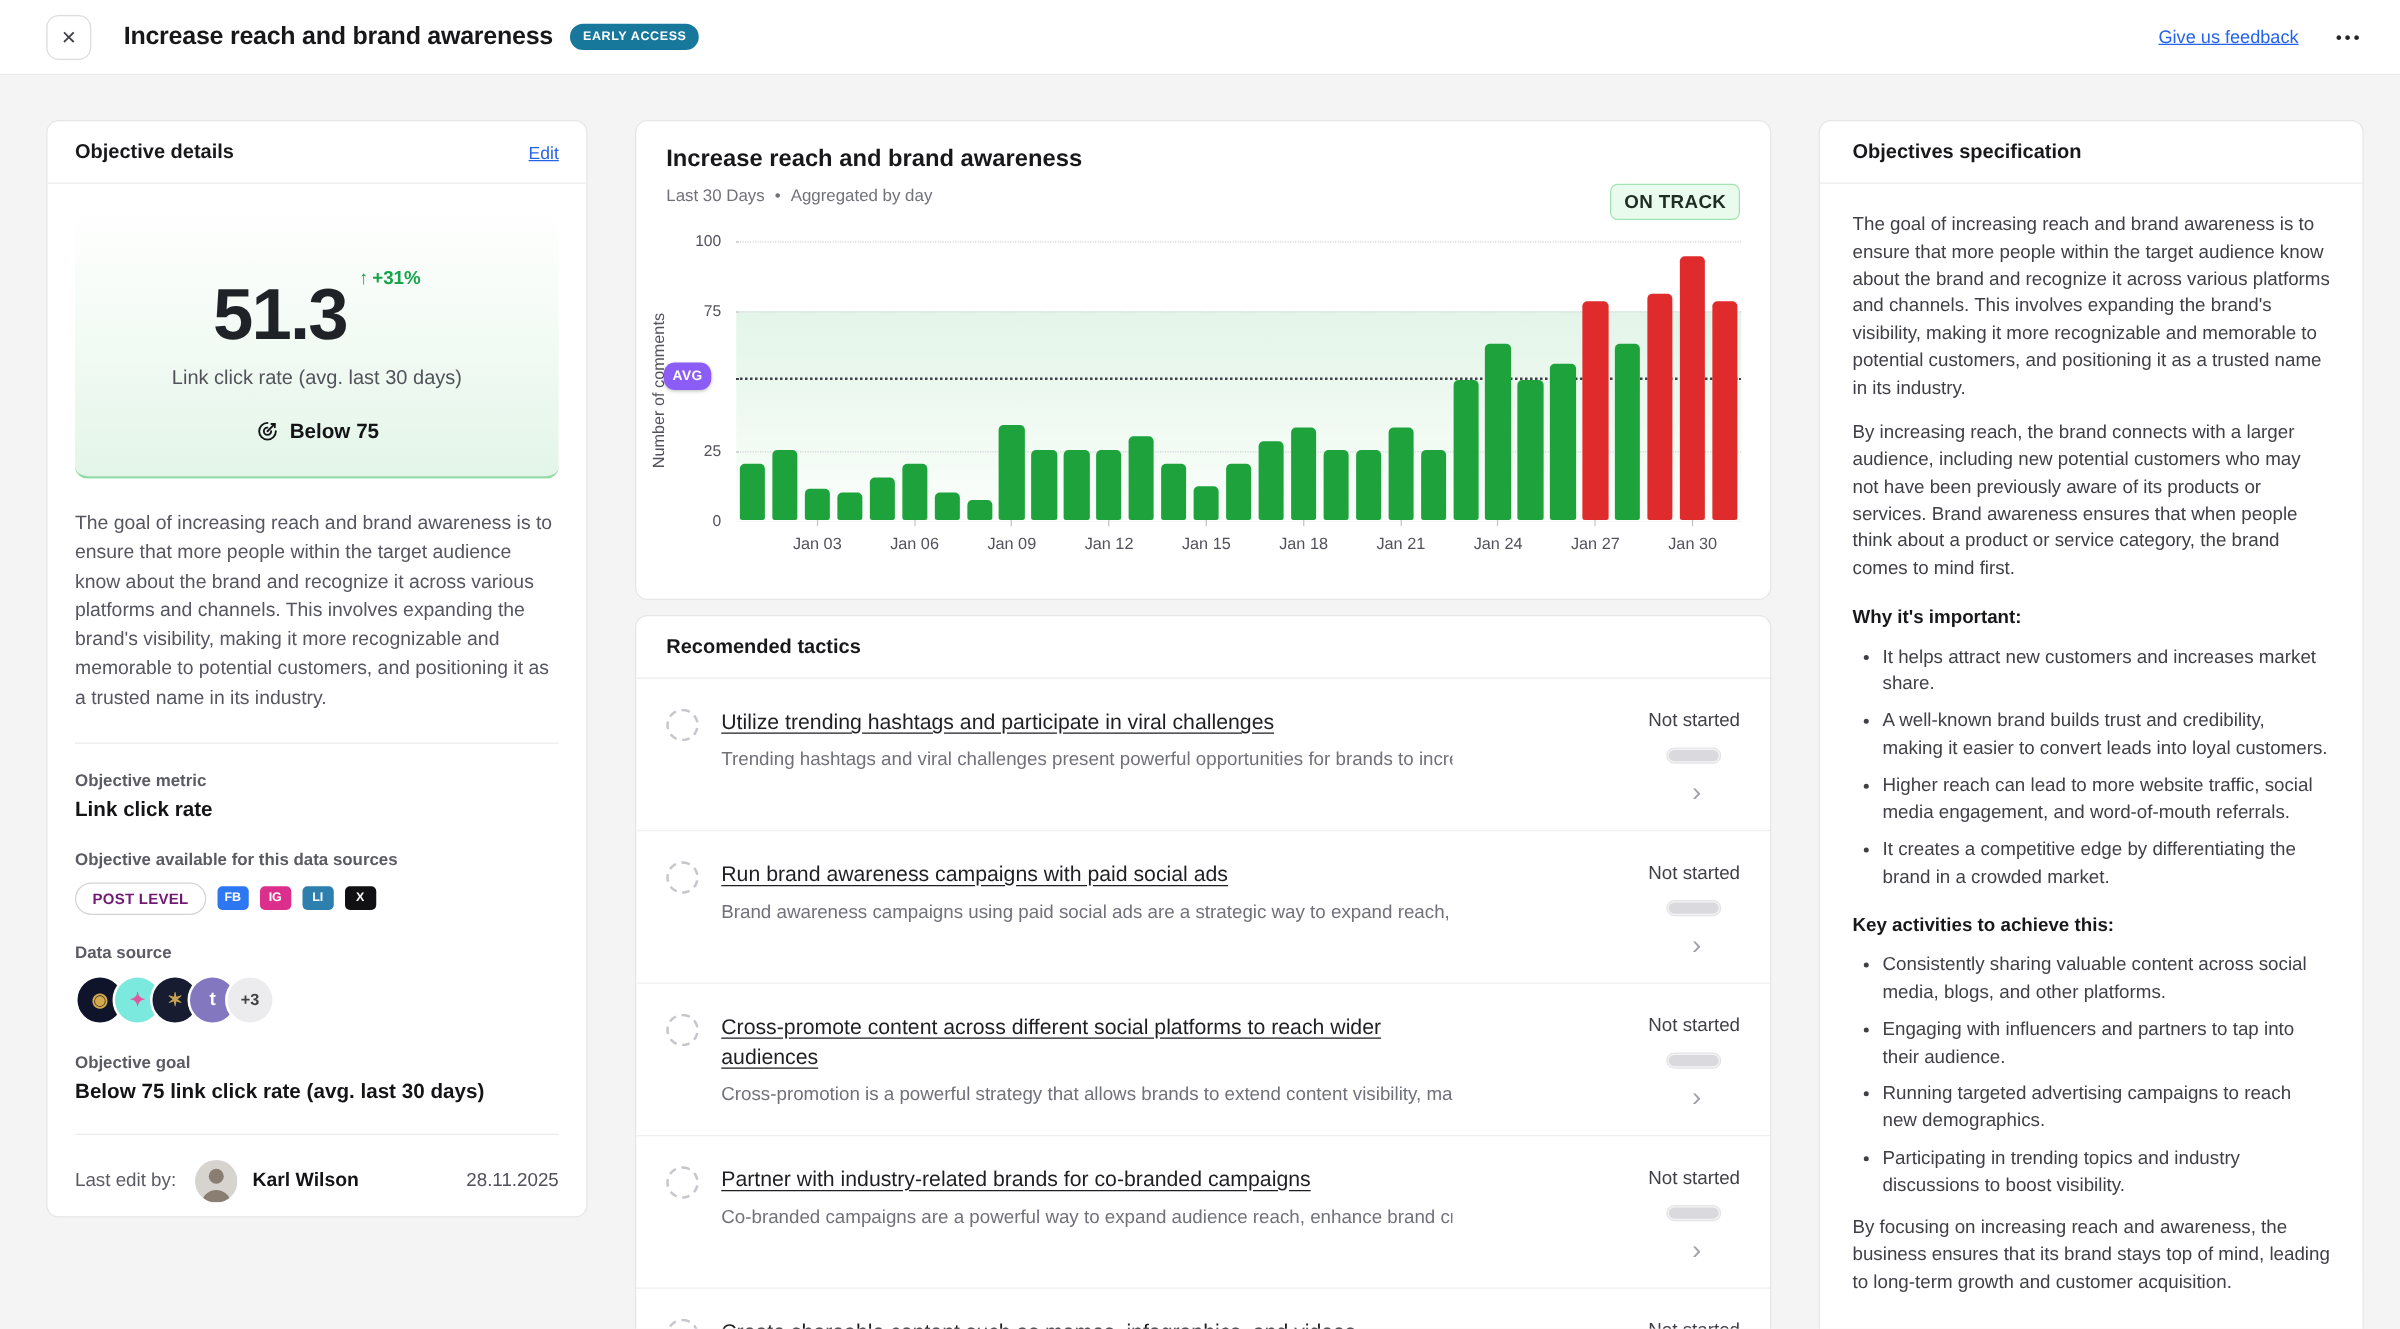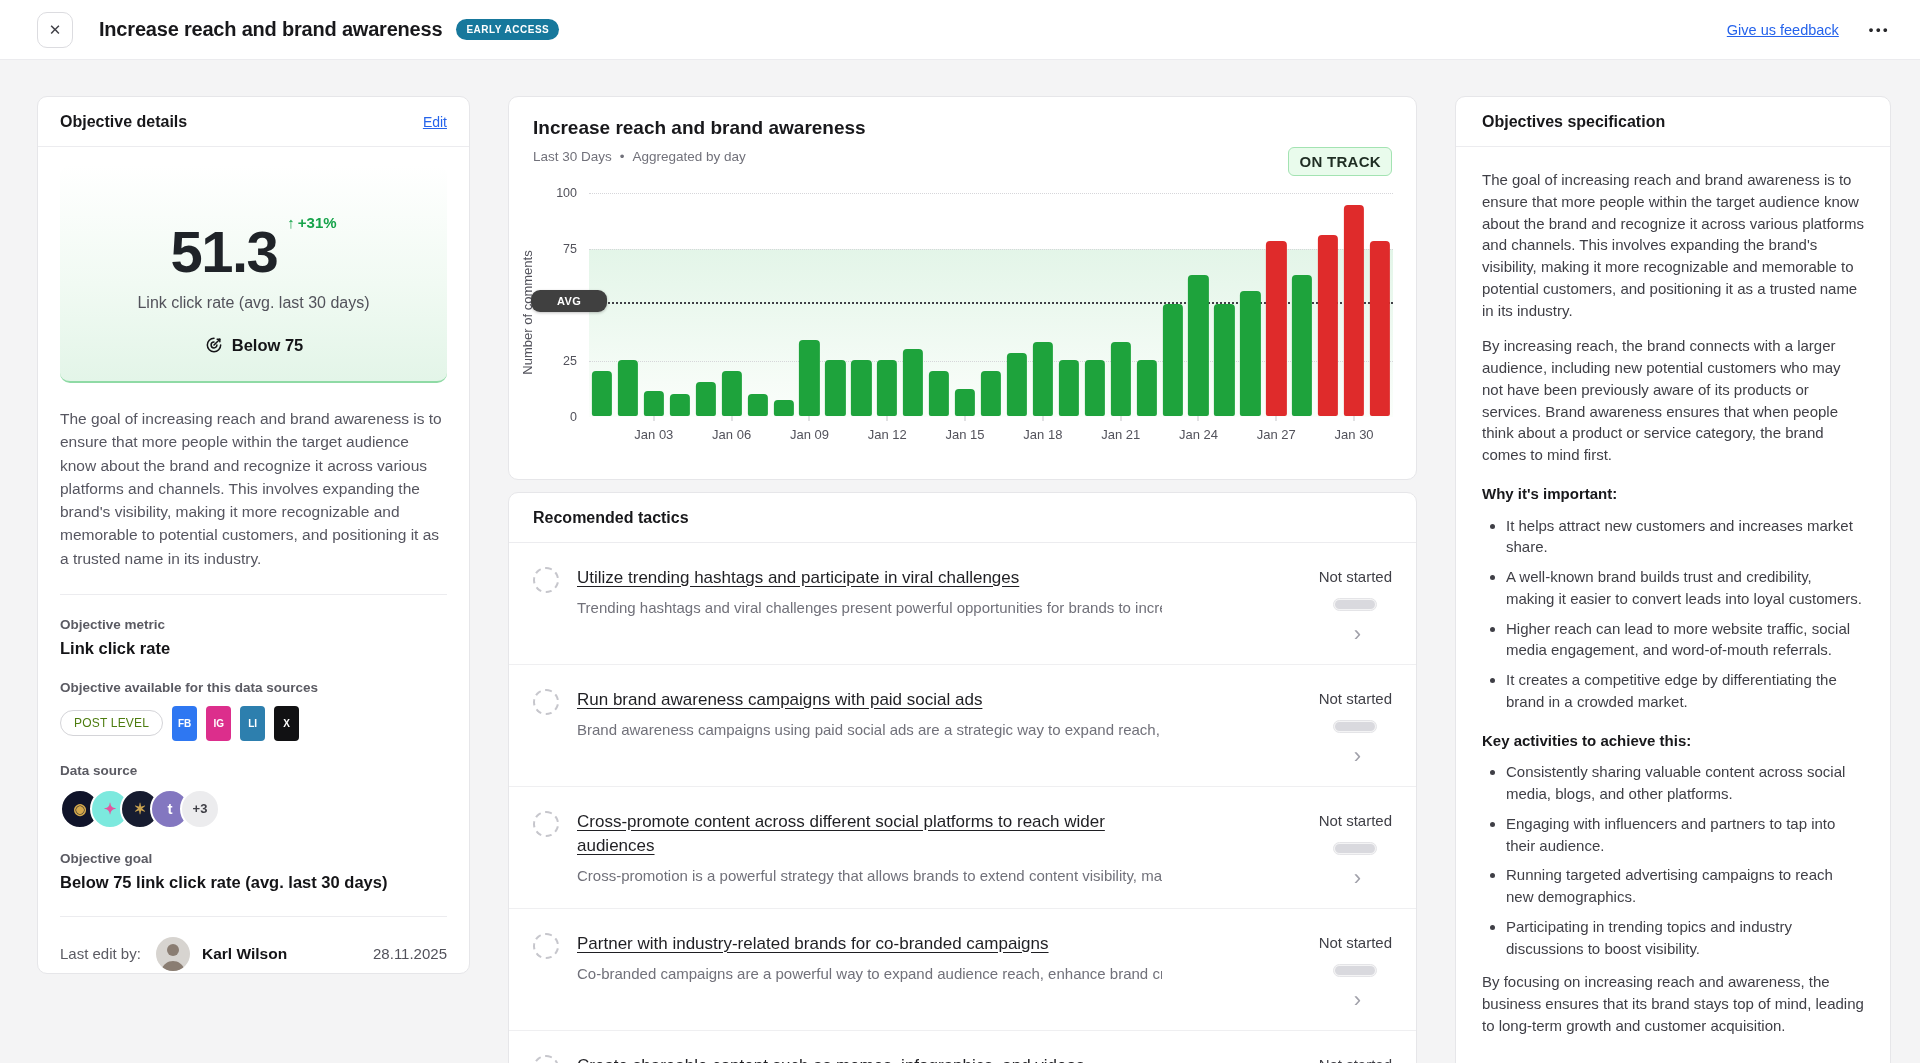--- a/index.html
+++ b/index.html
@@ -53,22 +53,22 @@
   .metric-delta { color: #16a34a; font-size: 15px; font-weight: 700; margin-top: 9px; display: flex; gap: 3px; }
   .metric-caption { margin-top: 13px; color: #52525b; font-size: 16px; }
   .goal-badge { margin-top: 23px; display: flex; justify-content: center; align-items: center; gap: 8px;
     font-size: 16.5px; font-weight: 700; color: #141417; }
   .left-desc { margin: 24px 22px 0; color: #565660; font-size: 15.5px; line-height: 1.5; }
   .left-divider { border-top: 1px solid #ececef; margin: 24px 22px 0; }
   .field-label { margin: 22px 22px 0; font-size: 13.5px; font-weight: 600; color: #5b5b63; }
   .field-value { margin: 7px 22px 0; font-size: 16.5px; font-weight: 700; color: #141417; }
   .badges-row { margin: 11px 22px 0; display: flex; align-items: center; gap: 9px; }
   .post-level { border: 1.5px solid #d4d4d8; border-radius: 999px; padding: 5px 13px;
-    font-size: 12px; font-weight: 400; color: #4d7c0f; letter-spacing: 0.2px; }
-  .src-badge { min-width: 25px; height: 35px; padding: 0 4px; border-radius: 4px; color: #fff;
+    font-size: 12px; font-weight: 700; color: #701a75; letter-spacing: 0.2px; }
+  .src-badge { min-width: 25px; height: 19px; padding: 0 4px; border-radius: 4px; color: #fff;
     font-size: 10px; font-weight: 800; display: inline-flex; align-items: center; justify-content: center; }
   .avatars-row { margin: 11px 22px 0; display: flex; align-items: center; }
   .ds-avatar { width: 40px; height: 40px; border-radius: 50%; border: 2px solid #fff; margin-left: -10px;
     display: flex; align-items: center; justify-content: center; font-weight: 800; font-size: 15px; }
   .ds-avatar:first-child { margin-left: 0; }
   .ds-more { background: #ececee; color: #3f3f46; font-size: 13px; font-weight: 600; }
   .person-row { margin: 20px 22px 0; display: flex; align-items: center; }
   .person-label { color: #5b5b63; font-size: 15px; width: 96px; flex: none; }
   .person-avatar { width: 34px; height: 34px; border-radius: 50%; overflow: hidden; position: relative; flex: none; margin-right: 12px; }
   .person-name { font-weight: 700; font-size: 15.5px; color: #141417; }
@@ -80,22 +80,22 @@
   .chart-sub { margin-top: 10px; color: #71717a; font-size: 13.5px; display: flex; align-items: center; gap: 8px; }
   .on-track { position: absolute; top: 50px; right: 24px; background: #e9fbec; border: 1px solid #a3e3b2;
     color: #1f2d23; font-size: 15px; font-weight: 800; padding: 5px 10px; border-radius: 6px; letter-spacing: 0.3px; }
   .chart-wrap { position: absolute; left: 24px; right: 23px; top: 96px; height: 260px; }
   .ylabel-rot { position: absolute; left: -6px; top: 112px; transform: rotate(-90deg); transform-origin: center;
     font-size: 13px; color: #52525b; white-space: nowrap; width: 0; display: flex; justify-content: center; }
   .plot { position: absolute; left: 56px; right: 0; top: 0; height: 224px; border-bottom: 1px solid #cfcfd4; }
   .gridline { position: absolute; left: 0; right: 0; border-top: 1px dotted #d6d6da; }
   .band { position: absolute; left: 0; right: 0; background: linear-gradient(180deg, #e3f5e8 0%, #fbfefb 100%); }
   .avg-line { position: absolute; left: 0; right: 0; border-top: 2px dotted #3f3f46; }
-  .avg-pill { position: absolute; left: -58px; background: #404040; color: #fff; font-size: 11px; font-weight: 800;
-    padding: 5px 26px; border-radius: 9px; letter-spacing: 0.4px; box-shadow: 0 1px 3px rgba(0,0,0,0.25); z-index: 3; }
+  .avg-pill { position: absolute; left: -58px; background: #8b5cf6; color: #fff; font-size: 11px; font-weight: 800;
+    padding: 5px 7px; border-radius: 9px; letter-spacing: 0.4px; box-shadow: 0 1px 3px rgba(0,0,0,0.25); z-index: 3; }
   .ytick { position: absolute; right: calc(100% + 12px); transform: translateY(-50%); font-size: 12.5px; color: #52525b; }
   .bar { position: absolute; bottom: 0; border-radius: 4px 4px 2px 2px; transform: translateX(-50%); z-index: 2; cursor: pointer; }
   .xtick-mark { position: absolute; top: 100%; height: 5px; width: 1px; background: #c4c4c8; transform: translateX(-50%); }
   .xtick-label { position: absolute; top: calc(100% + 11px); transform: translateX(-50%); font-size: 13px; color: #52525b; white-space: nowrap; }
 
   
   .tactics-card { width: 909px; margin-top: 12px; height: 600px; overflow: hidden; }
   .tactics-header { padding: 0 24px; }
   .tactic-row { display: flex; padding: 23px 24px 20px; align-items: flex-start; }
   .row-divider { border-top: 1px solid #efeff1; margin: 0; }

